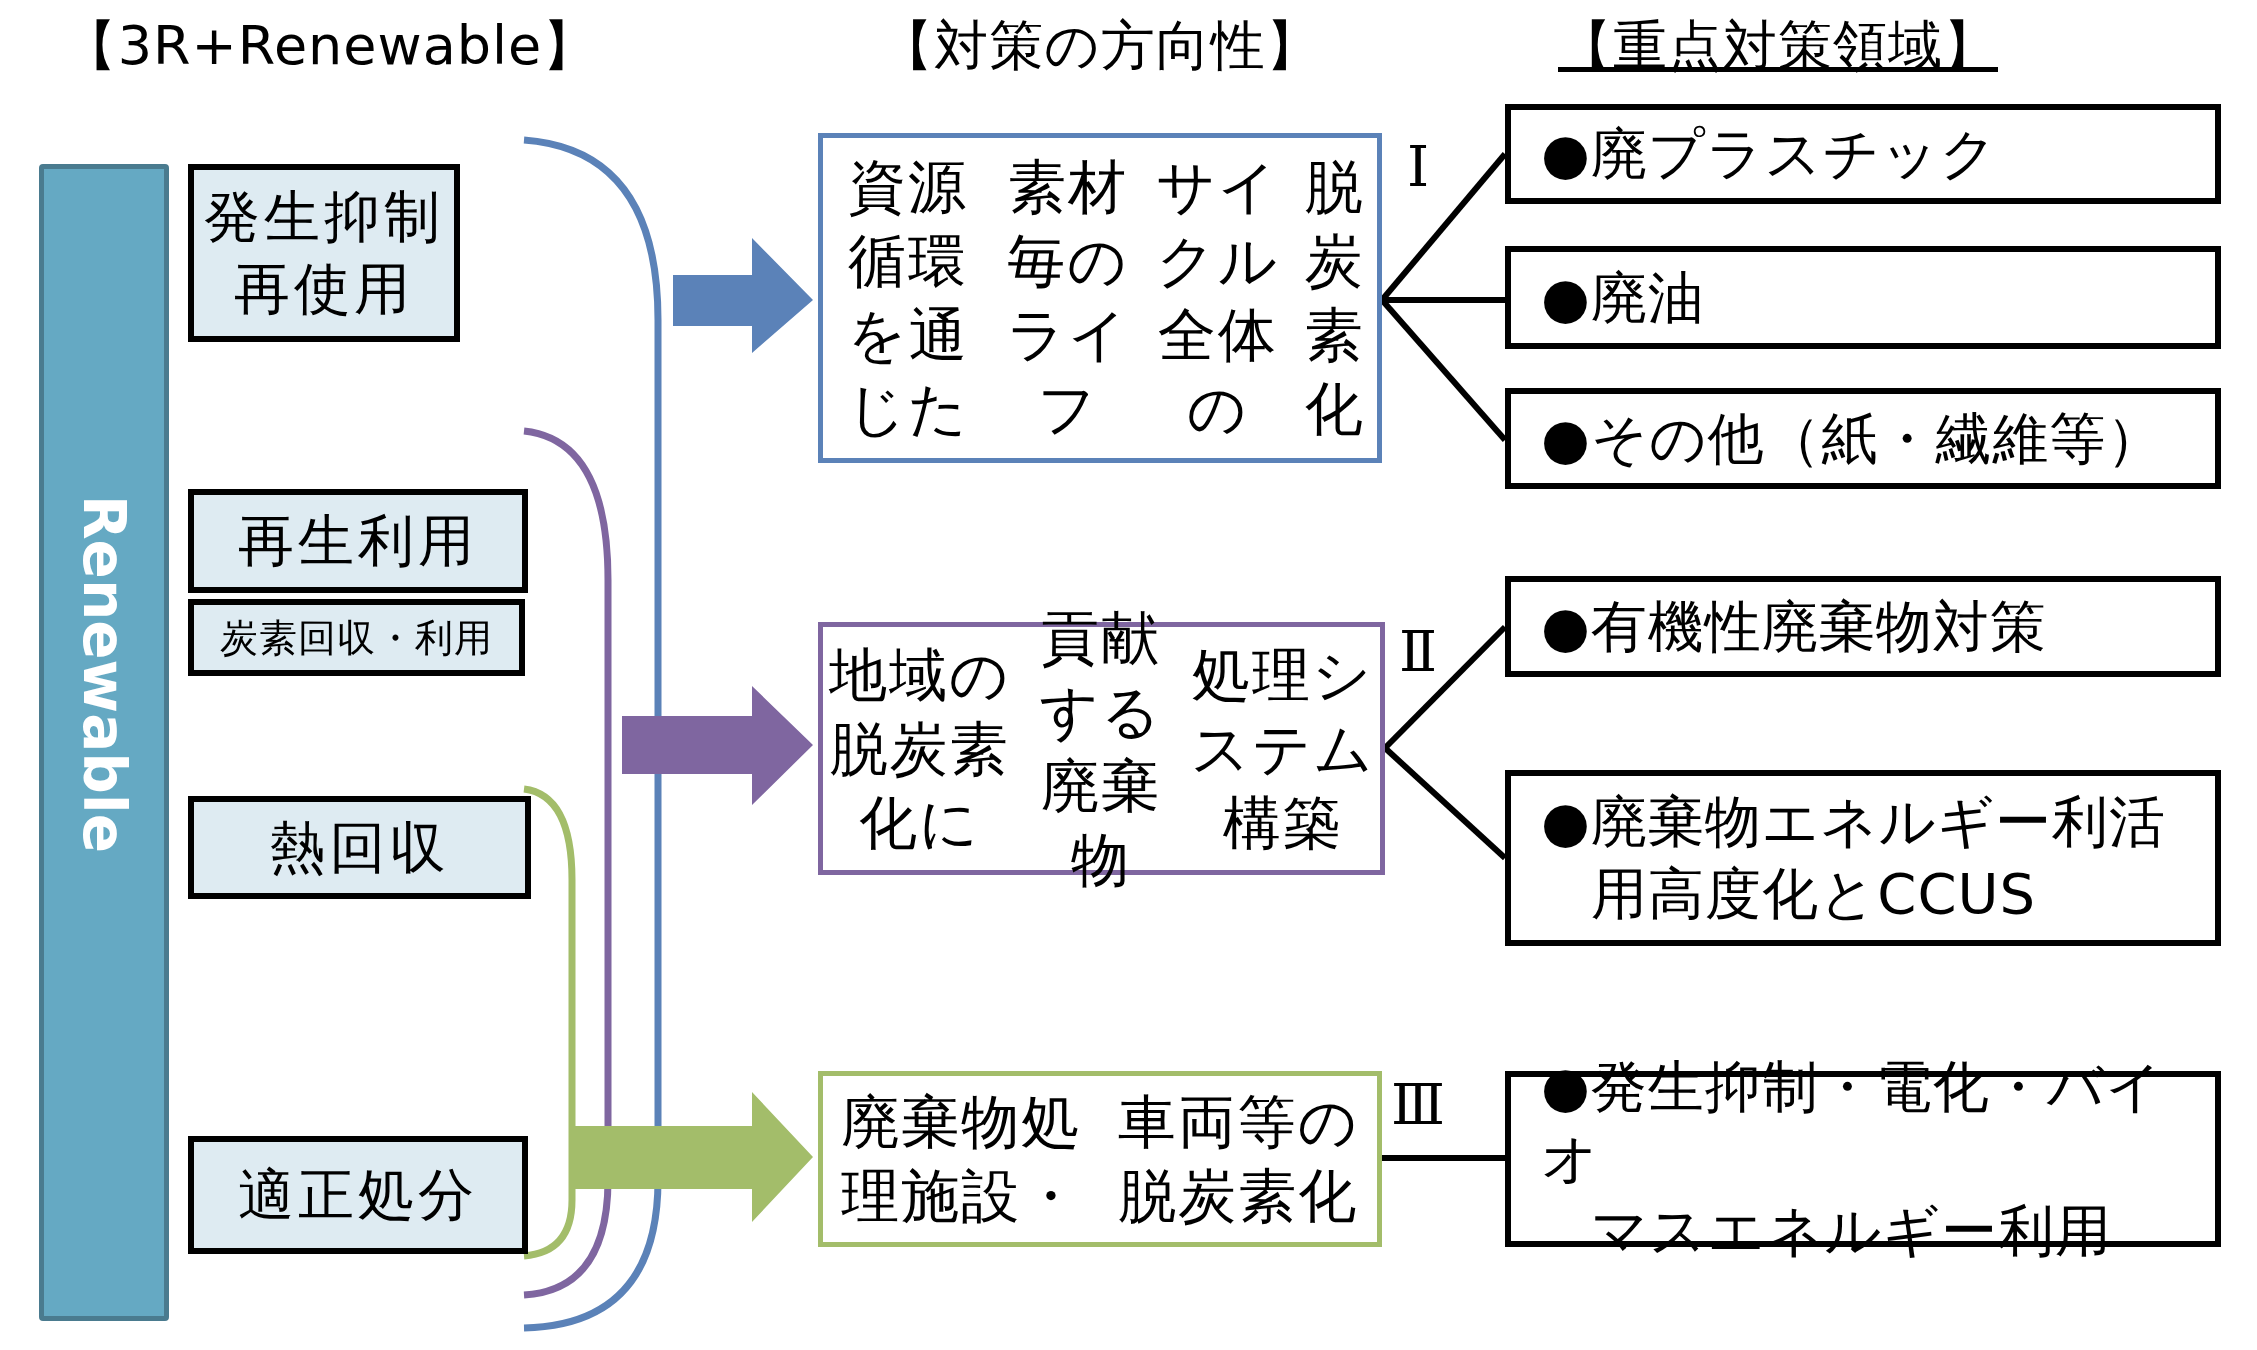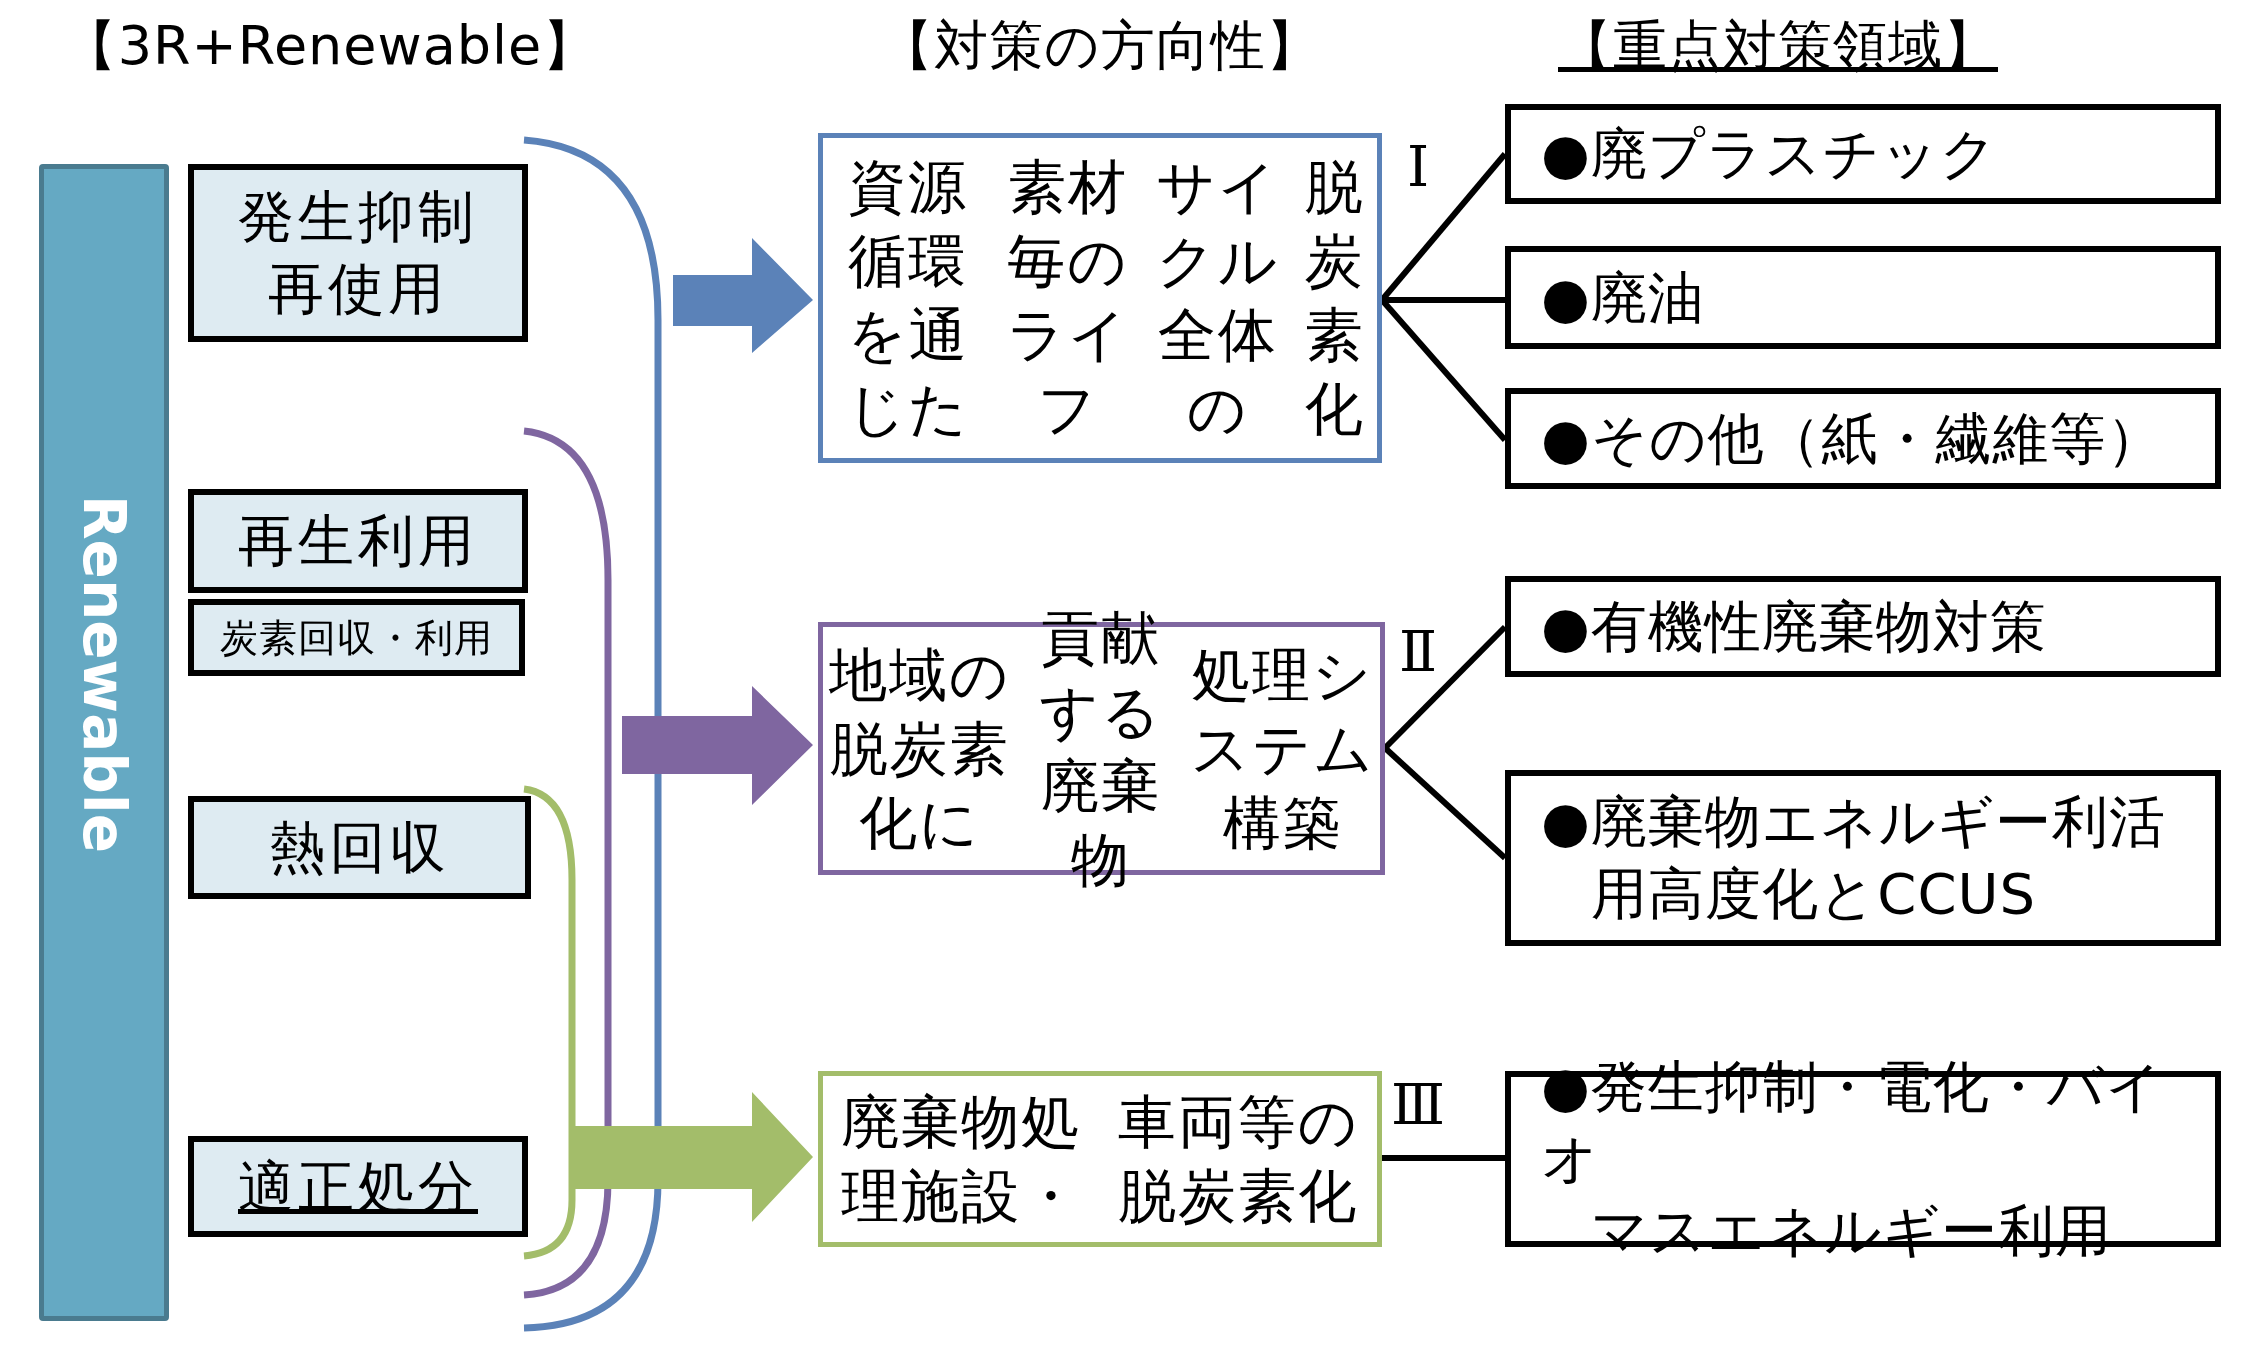--- a/index.html
+++ b/index.html
@@ -51,34 +51,34 @@
   <line x1="1385" y1="748" x2="1505" y2="627" stroke="#000" stroke-width="6"></line>
   <line x1="1385" y1="748" x2="1505" y2="858" stroke="#000" stroke-width="6"></line>
 
   <line x1="1382" y1="1158" x2="1505" y2="1158" stroke="#000" stroke-width="6"></line>
 </svg>
 
 <div class="abs renew-bar">
   <span class="renew-label">Renewable</span>
 </div>
 
-<div class="abs lbox" style="left:188px; top:164px; width:340px; height:178px;">
+<div class="abs lbox" style="left:188px; top:164px; width:272px; height:178px;">
   <div>発生抑制</div>
   <div>再使用</div>
 </div>
 <div class="abs lbox" style="left:188px; top:489px; width:340px; height:104px;">
   <div>再生利用</div>
 </div>
 <div class="abs lbox small" style="left:188px; top:599px; width:337px; height:77px;">
   <div>炭素回収・利用</div>
 </div>
 <div class="abs lbox" style="left:188px; top:796px; width:343px; height:103px;">
   <div>熱回収</div>
 </div>
-<div class="abs lbox" style="left:188px; top:1136px; width:340px; height:101px;text-decoration:underline;">
+<div class="abs lbox" style="left:188px; top:1136px; width:340px; height:118px;">
   <div>適正処分</div>
 </div>
 
 <div class="abs mbox" style="left:818px; top:133px; width:564px; height:330px; border-color:#5b82b8;">
   <div>資源循環を通じた</div>
   <div>素材毎のライフ</div>
   <div>サイクル全体の</div>
   <div>脱炭素化</div>
 </div>
 <div class="abs mbox" style="left:818px; top:622px; width:567px; height:253px; border-color:#7f66a0;">

